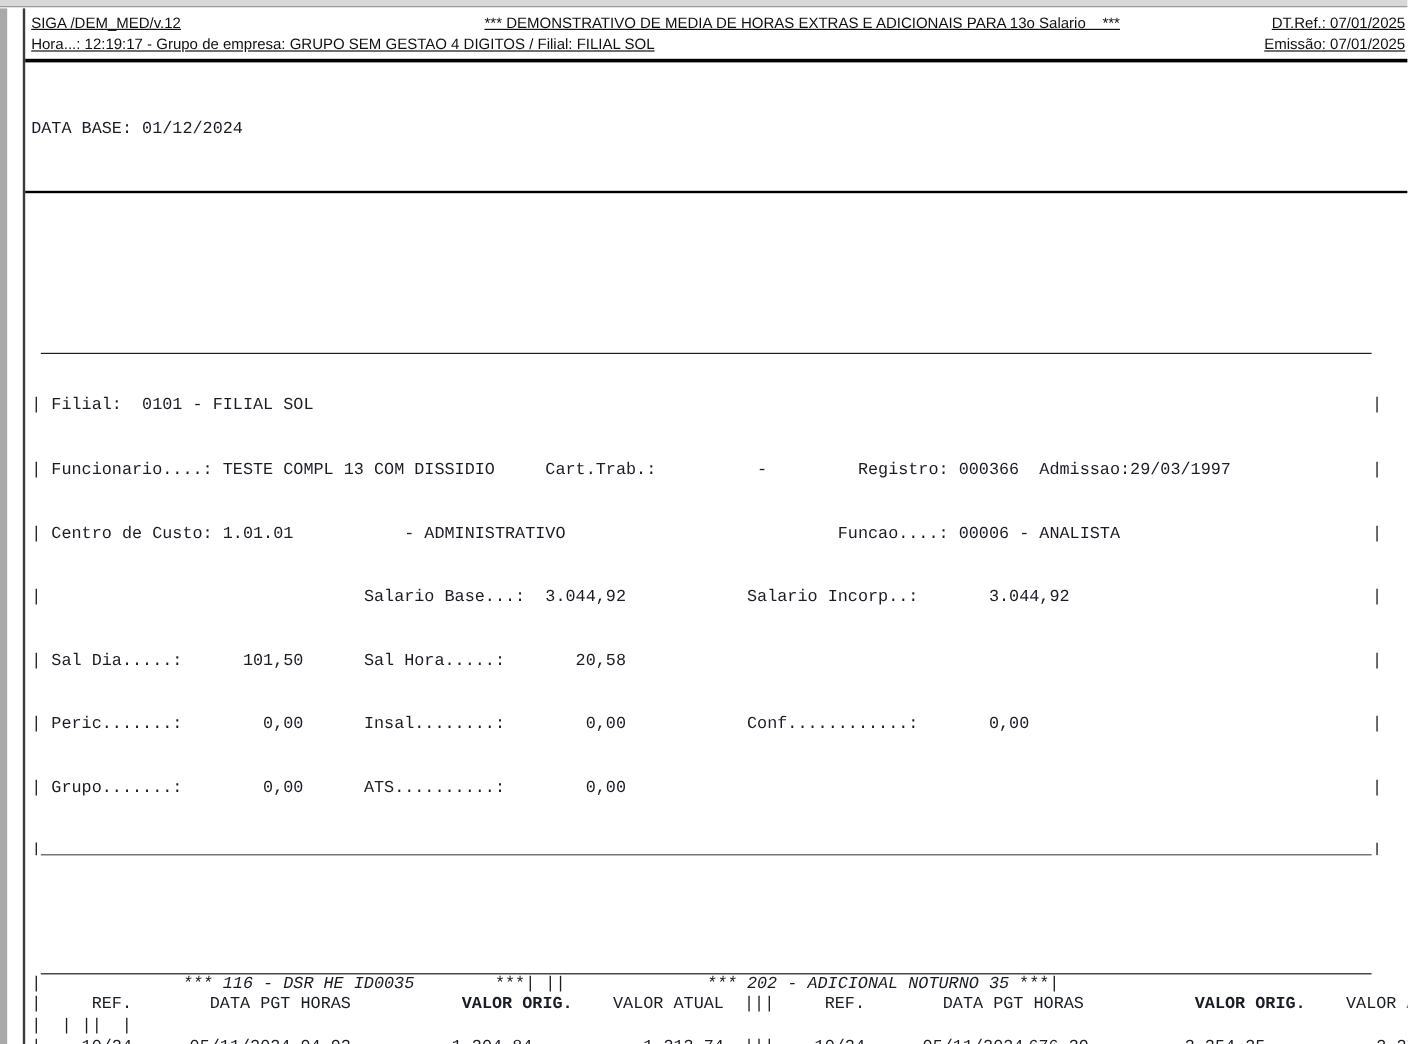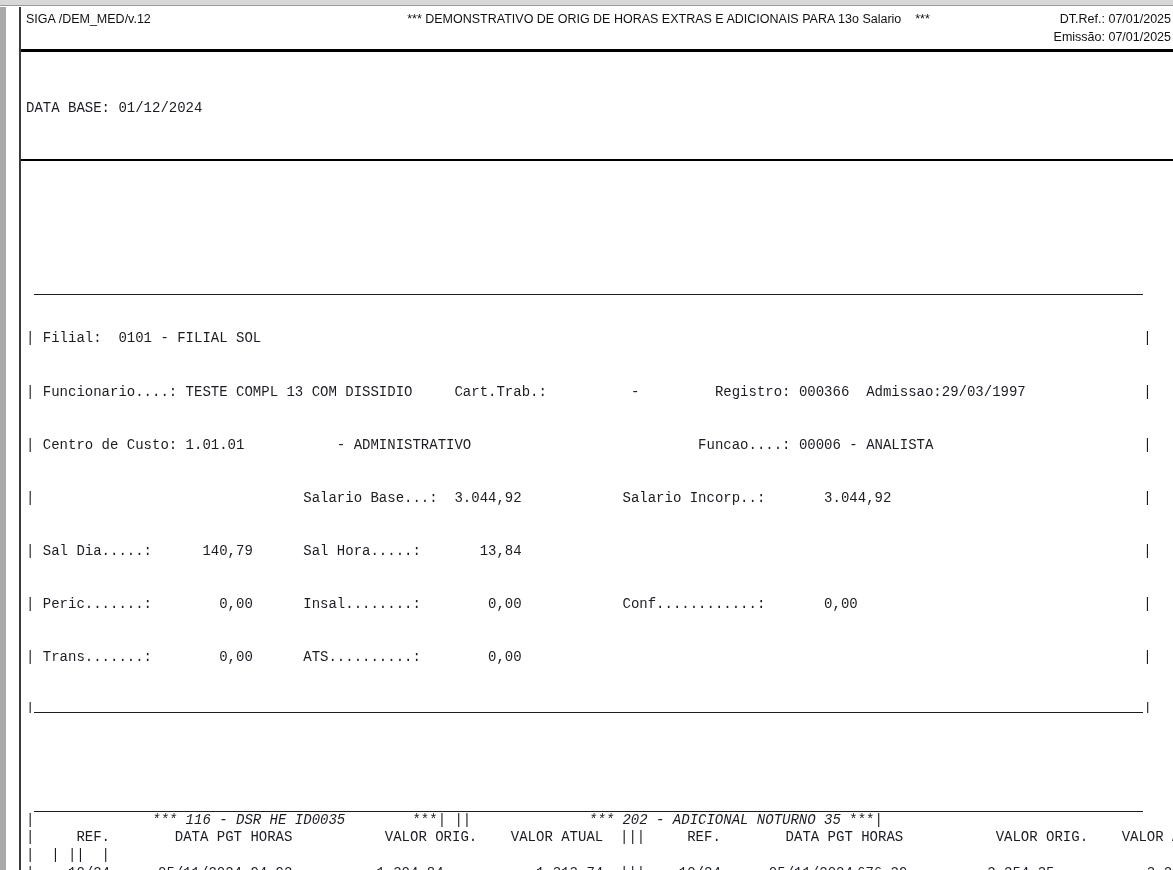--- a/index.html
+++ b/index.html
@@ -7,21 +7,21 @@
   body { font-family: "Liberation Sans", sans-serif; position: relative; color: #111; }
 
   .top-strip { position: absolute; top: 0; left: 0; width: 1173px; height: 6px;
                background: #d8d8d8; border-bottom: 1px solid #9a9a9a; }
   .left-strip { position: absolute; top: 7px; left: 0; width: 6px; height: 863px; background: #a9a9a9; }
   .vborder { position: absolute; top: 7px; left: 19px; width: 2px; height: 863px; background: #3a3a3a; }
 
   .content { position: absolute; top: 7px; left: 21px; width: 1152px; }
 
   .app-header { padding: 3px 2px 0 5px; font-size: 12.5px; }
-  .hrow { display: flex; height: 18px; line-height: 18px; white-space: pre; }
+  .hrow { display: flex; height: 18px; line-height: 18px; white-space: pre; text-decoration: underline; }
   .h-left { width: 300px; }
   .h-center { flex: 1; text-align: center; }
   .h-right { width: 160px; text-align: right; }
   .thick-rule { height: 3px; background: #000; margin-top: 3px; }
 
   .mono { font-family: "Liberation Mono", "DejaVu Sans Mono", monospace;
           font-size: 14px; line-height: 17.7px; color: #1a1d24;
           padding-left: 5px; white-space: pre; }
 
   .database-line { margin-top: 13px; }
@@ -41,61 +41,62 @@
   .block-topline { height: 6px; border-bottom: 1.4px solid #1a1d24; margin-left: 1ch; width: 132ch; }
   .prow { display: flex; height: 17.7px; }
   .phalf { display: flex; }
   .midgap { width: 1ch; }
   .cell { overflow: hidden; white-space: pre; text-align: right; }
   .c-ref   { width: 9ch;  padding-left: 1ch; }
   .c-date  { width: 10ch; margin-left: 48px; }
   .c-horas { width: 7ch;  text-align: center; }
   .c-orig  { width: 17ch; text-align: right; }
   .c-atual { width: 19ch; text-align: right; }
-  .h-orig  { width: 21ch; text-align: right; }
+  .h-orig  { width: 21ch; text-align: right; font-weight: bold; }
   .h-atual { width: 15ch; text-align: right; }
   .c-end   { width: 2ch; }
   .t-pad   { width: 14ch; }
   .t-title { width: 31ch; white-space: pre; overflow: hidden; font-style: italic; }
   .t-stars { width: 3ch; }
   .t-fill  { flex: 1; }
   .sepline { flex: 1; height: 13px; border-bottom: 1.2px solid #1a1d24; margin: 0 1ch; }
 </style>
 </head>
 <body>
 
 <div class="top-strip"></div>
 <div class="left-strip"></div>
 <div class="vborder"></div>
 
 <div class="content">
   <div class="app-header">
     <div class="hrow">
       <span class="h-left">SIGA /DEM_MED/v.12</span>
-      <span class="h-center">*** DEMONSTRATIVO DE ORIG DE HORAS EXTRAS E ADICIONAIS PARA 13o Salario    ***</span>
+      <span class="h-center">*** DEMONSTRATIVO DE MEDIA DE HORAS EXTRAS E ADICIONAIS PARA 13o Salario    ***</span>
       <span class="h-right">DT.Ref.: 07/01/2025</span>
     </div>
     <div class="hrow">
+      <span class="h-left" style="width:auto">Hora...: 12:19:17 - Grupo de empresa: GRUPO SEM GESTAO 4 DIGITOS / Filial: FILIAL SOL</span>
       <span class="h-center"></span>
       <span class="h-right">Emissão: 07/01/2025</span>
     </div>
   </div>
   <div class="thick-rule"></div>
 
   <div class="mono">
     <div class="database-line"><span>DATA BASE:</span><span class="dbval">01/12/2024</span></div>
     <div class="thin-rule"></div>
 
     <div class="empbox">
       <div class="topline"></div>
       <div class="boxrow"><span class="pipe">|</span><span class="emp-line"> Filial:  0101 - FILIAL SOL</span><span class="pipe">|</span></div>
       <div class="boxrow"><span class="pipe">|</span><span class="emp-line"> Funcionario....: TESTE COMPL 13 COM DISSIDIO     Cart.Trab.:          -         Registro: 000366  Admissao:29/03/1997</span><span class="pipe">|</span></div>
       <div class="boxrow"><span class="pipe">|</span><span class="emp-line"> Centro de Custo: 1.01.01           - ADMINISTRATIVO                           Funcao....: 00006 - ANALISTA</span><span class="pipe">|</span></div>
       <div class="boxrow"><span class="pipe">|</span><span class="emp-line">                                Salario Base...:  3.044,92            Salario Incorp..:       3.044,92</span><span class="pipe">|</span></div>
-      <div class="boxrow"><span class="pipe">|</span><span class="emp-line"> Sal Dia.....:      140,79      Sal Hora.....:       13,84</span><span class="pipe">|</span></div>
+      <div class="boxrow"><span class="pipe">|</span><span class="emp-line"> Sal Dia.....:      101,50      Sal Hora.....:       20,58</span><span class="pipe">|</span></div>
       <div class="boxrow"><span class="pipe">|</span><span class="emp-line"> Peric.......:        0,00      Insal........:        0,00            Conf............:       0,00</span><span class="pipe">|</span></div>
-      <div class="boxrow"><span class="pipe">|</span><span class="emp-line"> Trans.......:        0,00      ATS..........:        0,00</span><span class="pipe">|</span></div>
+      <div class="boxrow"><span class="pipe">|</span><span class="emp-line"> Grupo.......:        0,00      ATS..........:        0,00</span><span class="pipe">|</span></div>
       <div class="emp-close"><span class="pipe">|</span><span class="closeline"></span><span class="pipe">|</span></div>
     </div>
 
     <div id="panels"><div class="pblock"><div class="block-topline"></div><div class="prow"><span class="phalf"><span class="pipe">|</span><span class="t-pad"></span><span class="t-title">*** 116 - DSR HE ID0035</span><span class="t-stars">***</span><span class="t-fill"></span><span class="pipe">|</span></span><span class="midgap"></span><span class="phalf"><span class="pipe2">||</span><span class="t-pad"></span><span class="t-title">*** 202 - ADICIONAL NOTURNO 35</span><span class="t-stars">***</span><span class="t-fill"></span><span class="pipe">|</span></span></div><div class="prow"><span class="phalf"><span class="pipe">|</span><span class="cell c-ref">REF.</span><span class="cell c-date">DATA PGT</span><span class="cell c-horas">HORAS</span><span class="cell h-orig">VALOR ORIG.</span><span class="cell h-atual">VALOR ATUAL</span><span class="c-end"></span><span class="pipe">|</span></span><span class="midgap"></span><span class="phalf"><span class="pipe2">||</span><span class="cell c-ref">REF.</span><span class="cell c-date">DATA PGT</span><span class="cell c-horas">HORAS</span><span class="cell h-orig">VALOR ORIG.</span><span class="cell h-atual">VALOR ATUAL</span><span class="c-end"></span><span class="pipe">|</span></span></div><div class="prow"><span class="phalf"><span class="pipe">|</span><span class="sepline"></span><span class="pipe">|</span></span><span class="midgap"></span><span class="phalf"><span class="pipe2">||</span><span class="sepline"></span><span class="pipe">|</span></span></div><div class="prow"><span class="phalf"><span class="pipe">|</span><span class="cell c-ref">10/24</span><span class="cell c-date">05/11/2024</span><span class="cell c-horas">94,92</span><span class="cell c-orig">1.304,84</span><span class="cell c-atual">1.313,74</span><span class="c-end"></span><span class="pipe">|</span></span><span class="midgap"></span><span class="phalf"><span class="pipe2">||</span><span class="cell c-ref">10/24</span><span class="cell c-date">05/11/2024</span><span class="cell c-horas">676,39</span><span class="cell c-orig">3.254,35</span><span class="cell c-atual">3.276,56</span><span class="c-end"></span><span class="pipe">|</span></span></div></div></div>
   </div>
 </div>
 
 </body></html>

